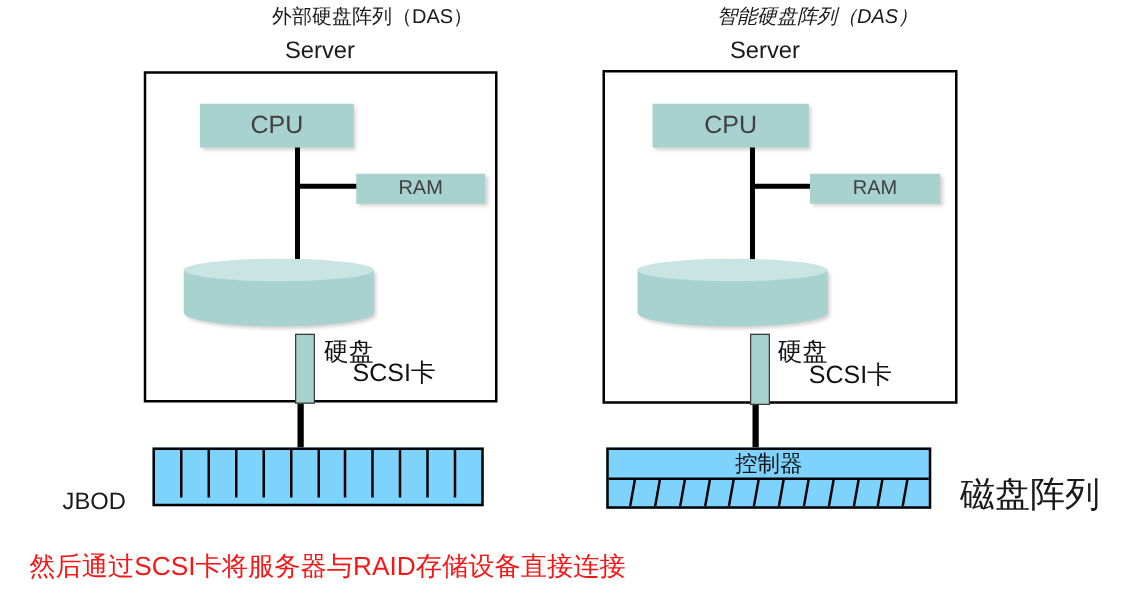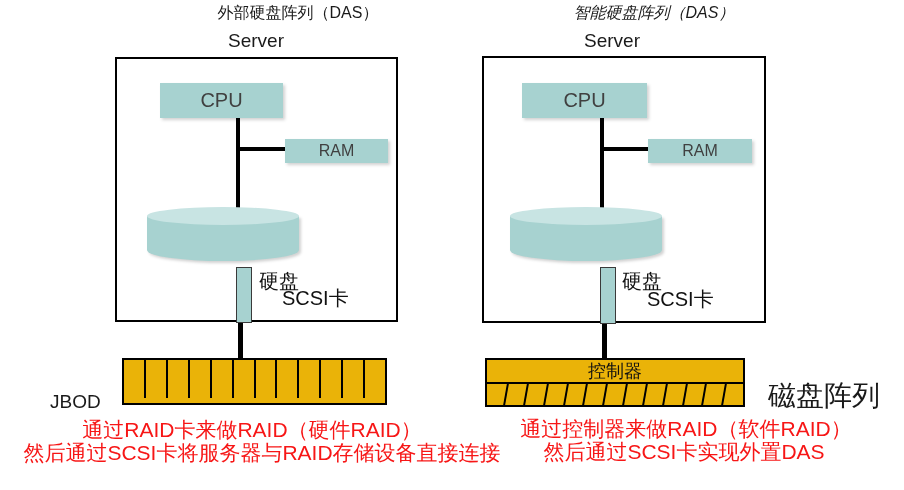--- a/index.html
+++ b/index.html
@@ -66,21 +66,21 @@
   .scsi-card {
     position: absolute;
     width: 16px;
     background: var(--component-fill);
     border: 1px solid #3a3a3a;
   }
   .scsi-label { font-size: 20px; }
   .storage-box {
     position: absolute;
     border: 2px solid var(--line-black);
-    background: #eab308;
+    background: #7dd3fc;
   }
   .slots {
     display: flex;
     width: 100%;
     height: 100%;
     align-items: flex-start;
     overflow: hidden;
   }
   .slots .slot {
     flex: 1;
@@ -147,21 +147,20 @@
         <div class="slot"></div>
         <div class="slot"></div>
         <div class="slot"></div>
         <div class="slot"></div>
         <div class="slot"></div>
         <div class="slot"></div>
         <div class="slot"></div>
       </div>
   </div>
 
-  <div class="note" style="left:252px; top:416px;">通过RAID卡来做RAID（硬件RAID）</div>
   <div class="note" style="left:262px; top:439px;">然后通过SCSI卡将服务器与RAID存储设备直接连接</div>
 
   <div class="ctr title" style="left:654px; top:3px;font-style:italic;">智能硬盘阵列（DAS）</div>
 
   <div class="ctr server-label" style="left:612px; top:30px;">Server</div>
 
   <div class="server-box" style="left:482px; top:56px; width:284px; height:267px;"></div>
 
   <div class="chip" style="left:522px; top:83px; width:125px; height:35px;">CPU</div>
 
@@ -195,16 +194,14 @@
         <div class="slot"></div>
         <div class="slot"></div>
         <div class="slot"></div>
         <div class="slot"></div>
         <div class="slot"></div>
       </div>
   </div>
 
   <div class="abs side-label" style="left:768px; top:377px; font-size:28px;">磁盘阵列</div>
 
-  <div class="note" style="left:686px; top:415px;">通过控制器来做RAID（软件RAID）</div>
-  <div class="note" style="left:684px; top:438px;">然后通过SCSI卡实现外置DAS</div>
 
 </div>
 
 </body></html>

